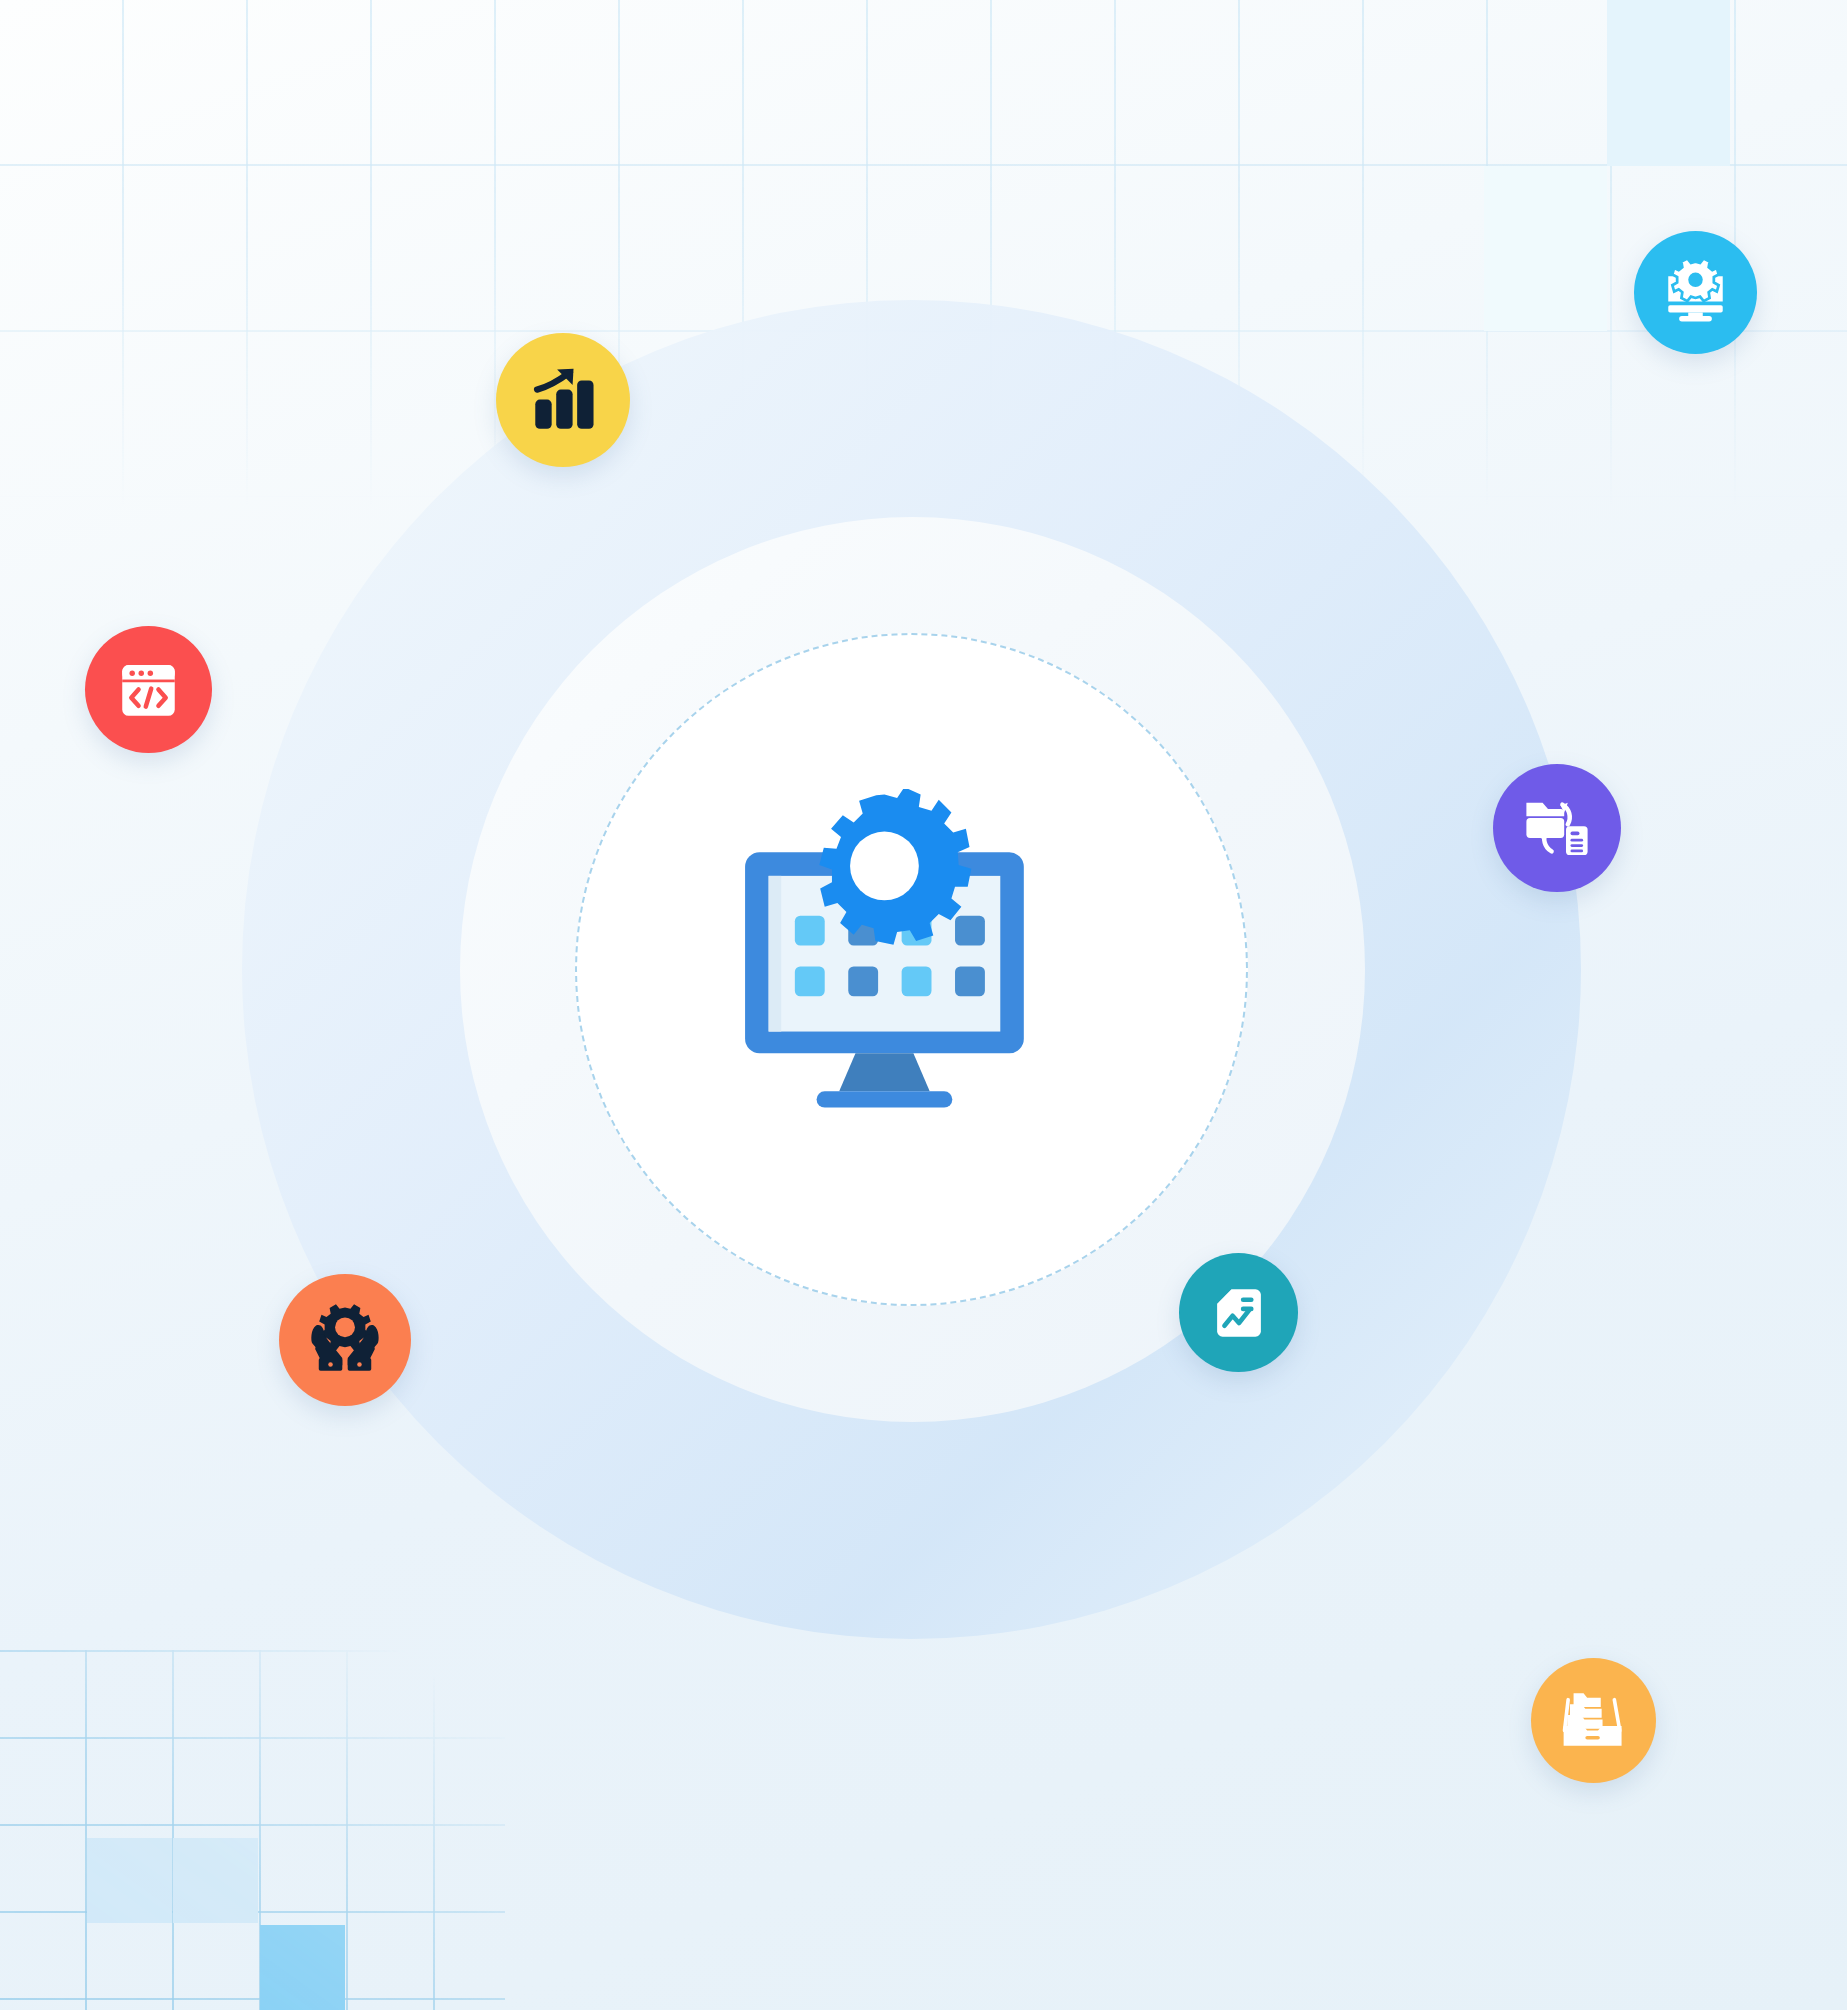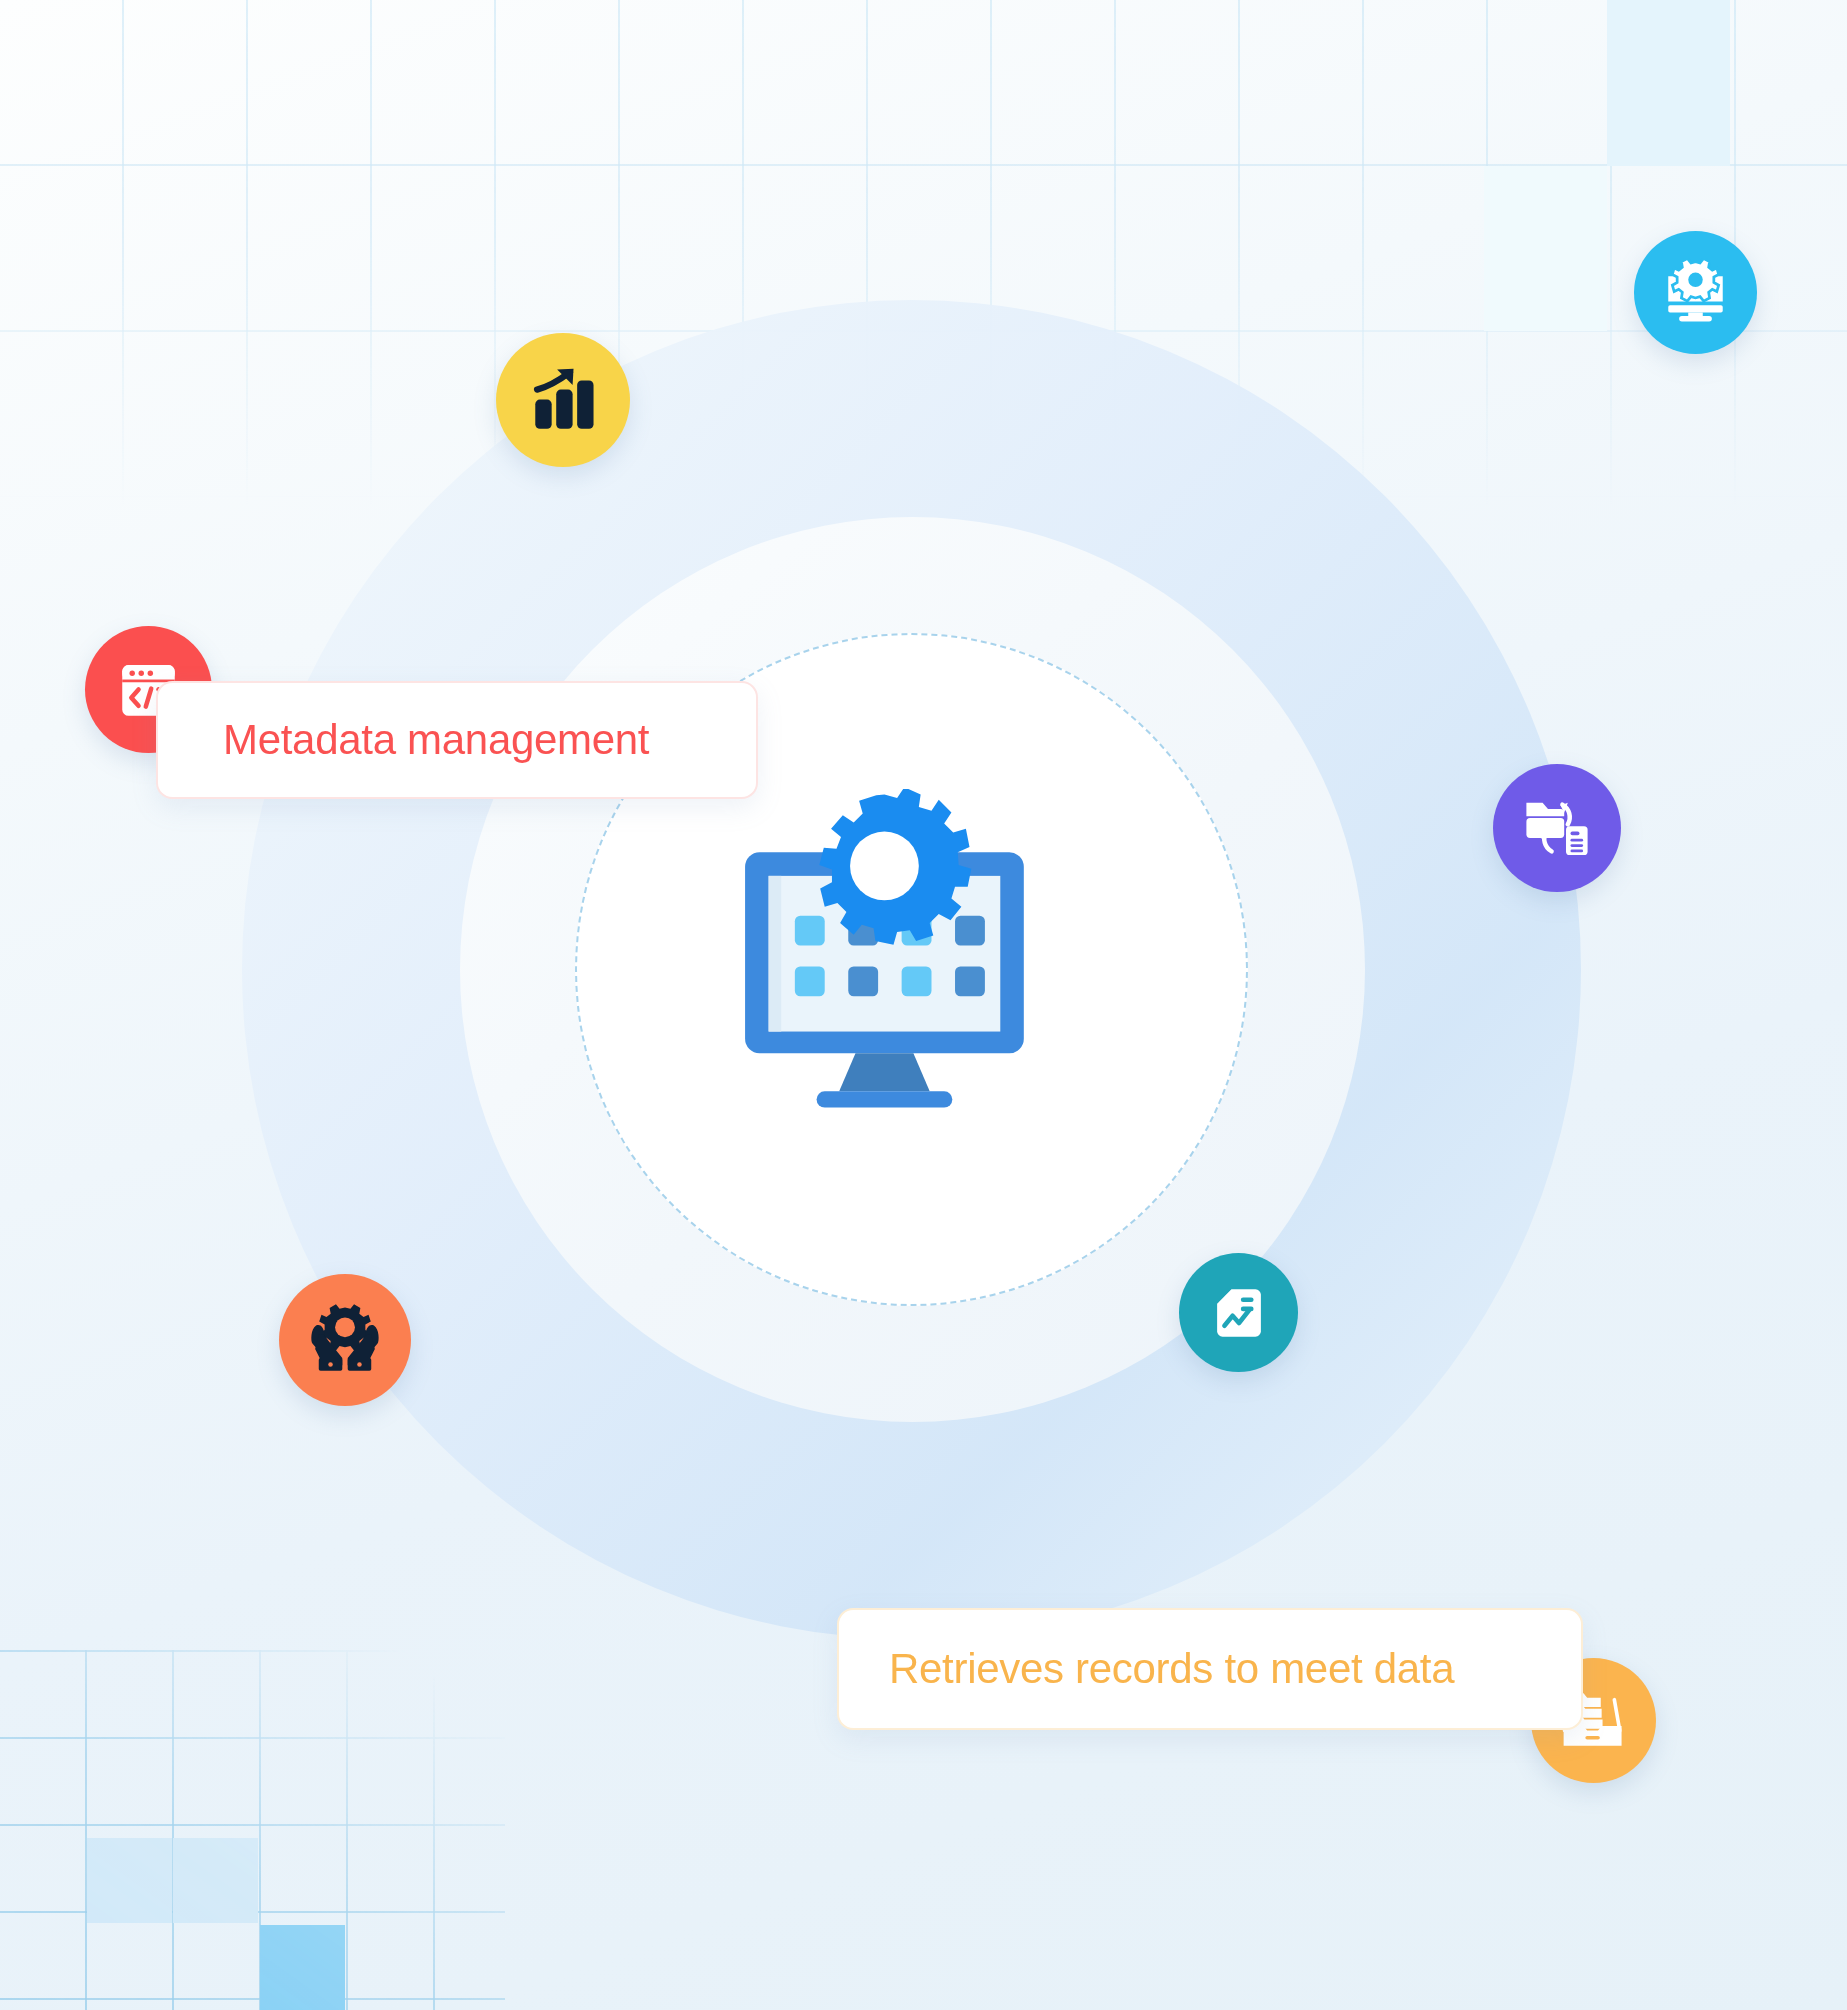--- a/index.html
+++ b/index.html
@@ -294,22 +294,16 @@
       <path fill="#ffffff" d="M11 19h13l4 5h18v10H11z"></path>
       <path fill="#ffffff" d="M8 31h15l4 5h20v10H8z"></path>
       <path d="M9 14 L5 48" stroke="#ffffff" stroke-width="4" stroke-linecap="round"></path>
       <path d="M60 14 L66 48" stroke="#ffffff" stroke-width="4" stroke-linecap="round"></path>
       <path fill="#ffffff" d="M4 43h22l4 5h12l4 -5h22v22H4z"></path>
       <rect x="28" y="54" width="16" height="4" rx="2" fill="#fbb44e"></rect>
     </svg>
   </div>
 
 
-  <div class="pill pill-metadata">
-    <span>Metadata management</span>
-  </div>
-
-  <div class="pill pill-records">
-    <span>Retrieves records to meet data</span>
-  </div>
+
 
 </div>
 
 
 </body></html>

